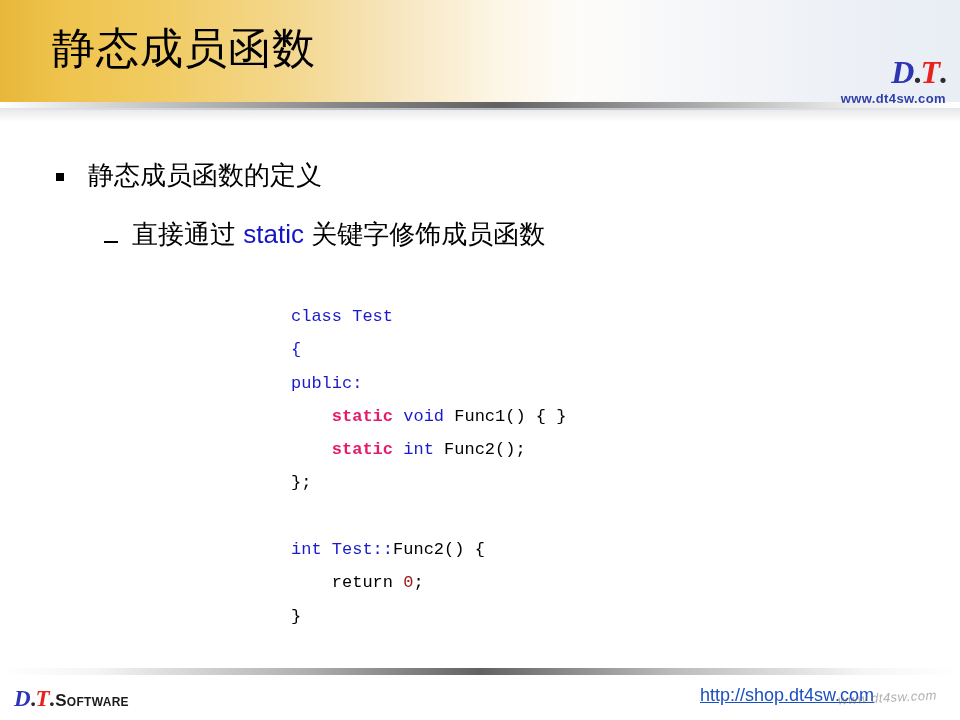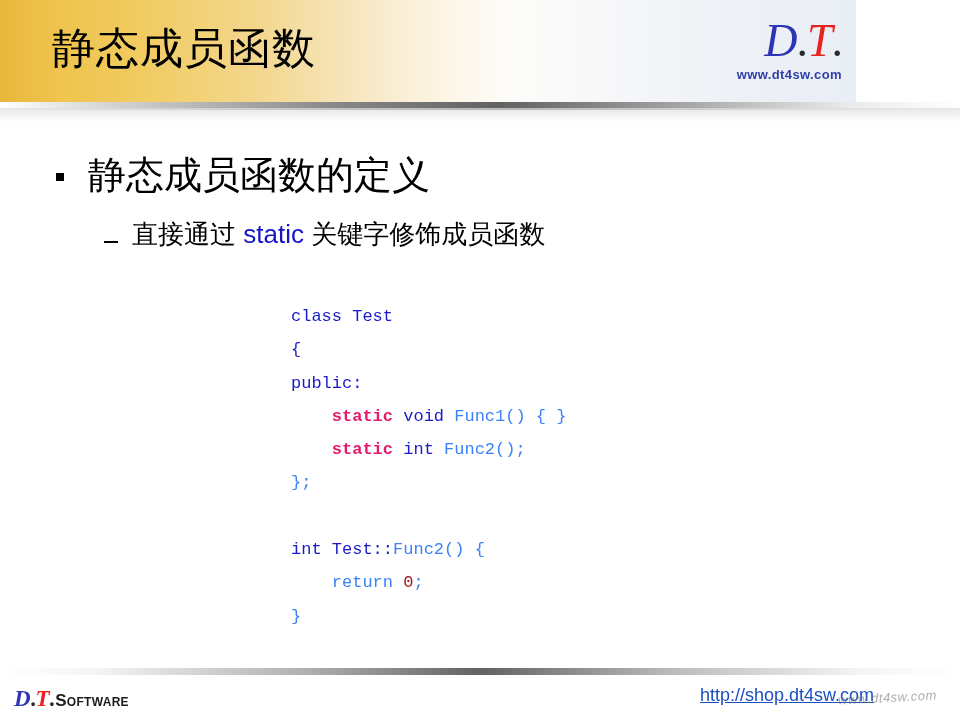--- a/index.html
+++ b/index.html
@@ -13,21 +13,21 @@
     font-family: "Liberation Sans", "DejaVu Sans", sans-serif;
     overflow: hidden;
     position: relative;
   }
 
   
   .header {
     position: absolute;
     left: 0;
     top: 0;
-    width: 856px;
+    width: 960px;
     height: 102px;
     background: linear-gradient(to right,
         #e8b73a 0%,
         #efc44e 7%,
         #f1cb60 16%,
         #f3d78d 30%,
         #f7e7c2 42%,
         #fdf6e6 52%,
         #fdfcfa 60%,
         #f6f7f9 72%,
@@ -72,25 +72,26 @@
   
   .logo-head {
     position: absolute;
     right: 14px;
     top: 18px;
     text-align: right;
     line-height: 1;
   }
   .logo-mark {
     font-family: "Liberation Serif", "DejaVu Serif", serif;
-    font-size: 46px;
-    font-weight: normal;
+    font-size: 32px;
+    font-weight: bold;
     font-style: italic;
     letter-spacing: -1px;
     white-space: nowrap;
+    margin-top: 38px;
   }
   .logo-d { color: #2e35b5; }
   .logo-t { color: #e8221f; }
   .logo-dot { color: #2b2b2b; font-style: normal; }
   .logo-url {
     margin-top: 4px;
     font-size: 13px;
     font-weight: bold;
     color: #2e3fa8;
     letter-spacing: 0.4px;
@@ -114,21 +115,21 @@
   }
   .bullet-sq {
     width: 8px;
     height: 8px;
     background: #000;
     margin-top: 15px;
     margin-right: 24px;
     flex: none;
   }
   .bullet-l1-text {
-    font-size: 38px;
+    font-size: 26px;
     line-height: 34px;
     color: #000;
   }
   .bullet-l2 {
     position: absolute;
     left: 104px;
     top: 108px;
     display: flex;
     align-items: center;
     white-space: nowrap;
@@ -156,21 +157,21 @@
     font-family: "Liberation Mono", "DejaVu Sans Mono", monospace;
     font-size: 17px;
     line-height: 33.3px;
     color: #000000;
     white-space: pre;
   }
   .code .ln { display: block; height: 33.3px; }
   .c-blue   { color: #1a1acd; }
   .c-static { color: #e61a6b; font-weight: bold; }
   .c-red    { color: #a01818; }
-  .c-black  { color: #3b82f6; }
+  .c-black  { color: #000000; }
 
   
   .footer-sep {
     position: absolute;
     left: 0;
     top: 668px;
     width: 960px;
     height: 7px;
     background: linear-gradient(to right,
         rgba(255,255,255,0) 0%,

